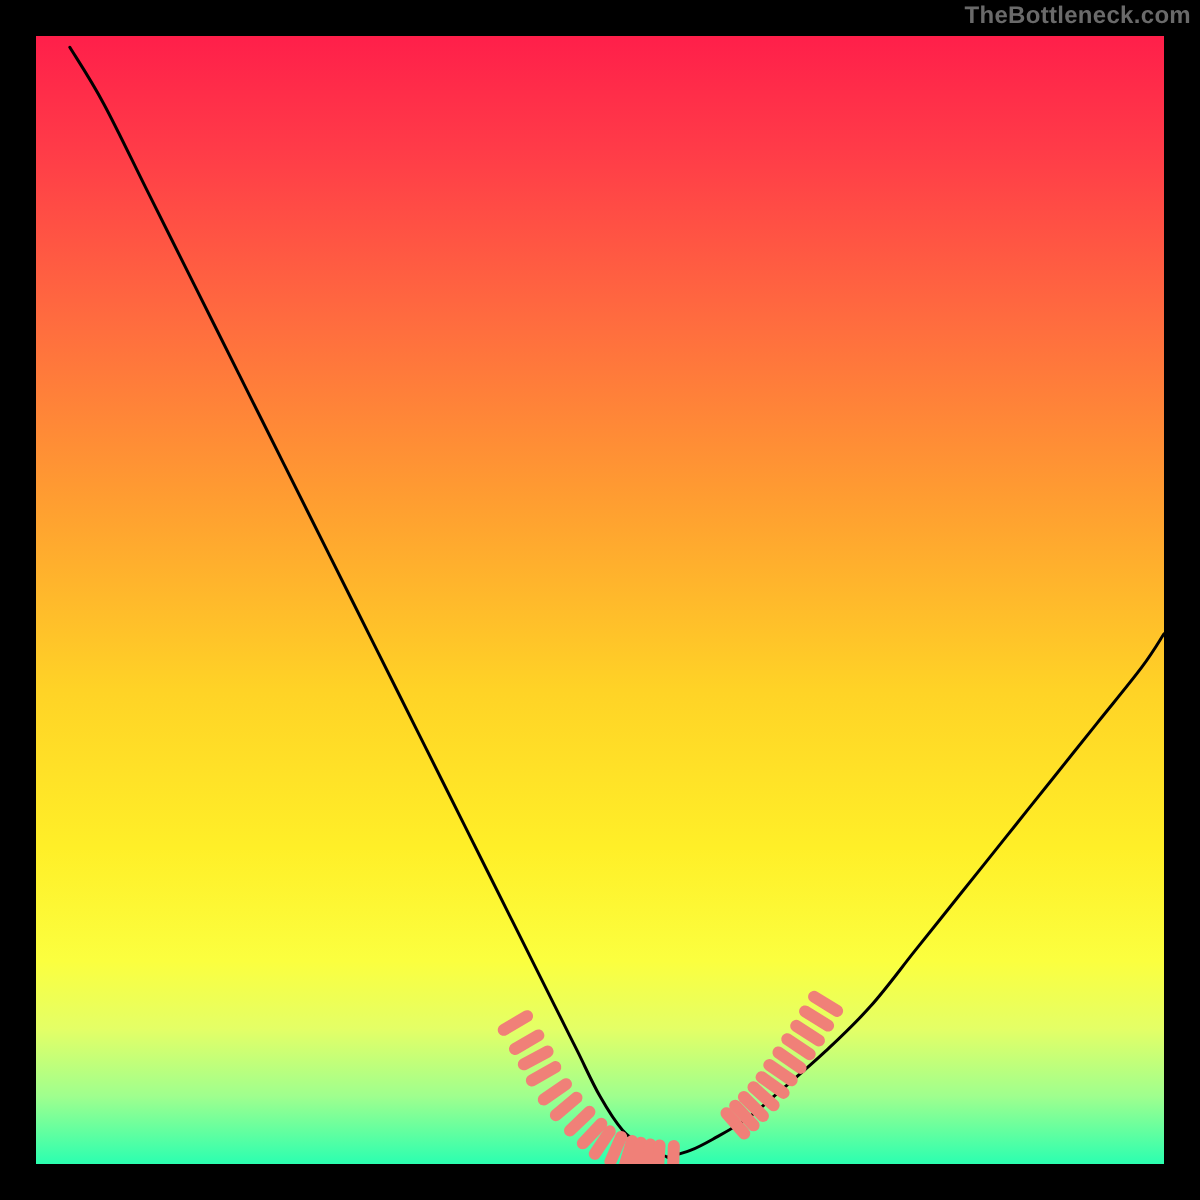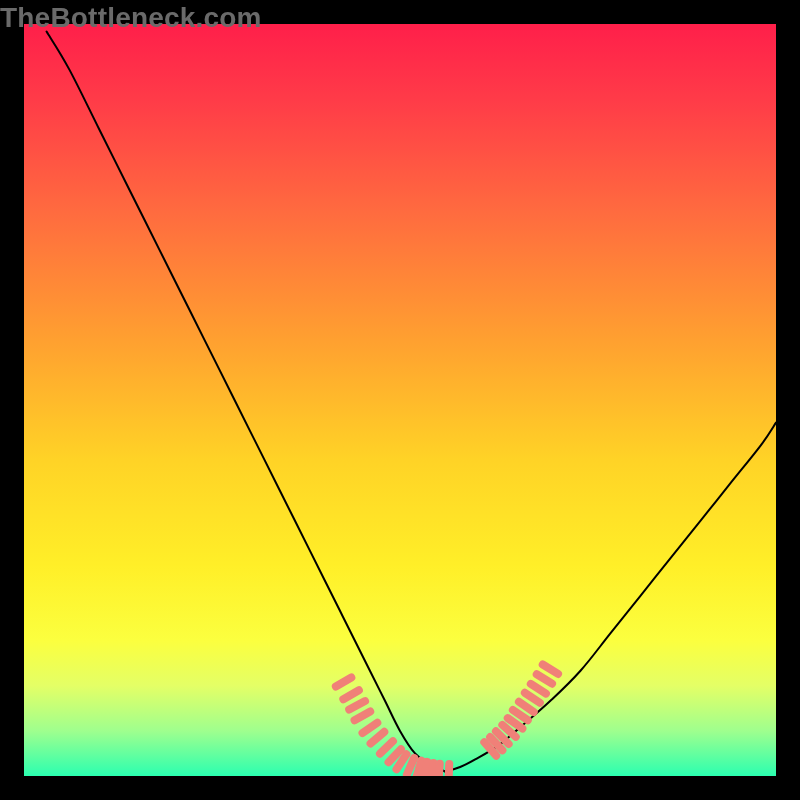--- a/index.html
+++ b/index.html
@@ -18,23 +18,23 @@
       #ffd326 58%,
       #ffef28 72%,
       #fbff3f 82%,
       #e4ff66 88%,
       #9fff8e 94%,
       #2bffb0 100%);
   }
   .watermark {
     position: absolute;
     left: 0; right: 6px; top: 2px;
-    text-align: left;
+    text-align: right;
     font-family: Arial, Helvetica, sans-serif;
-    font-size: 28px;
+    font-size: 16px;
     font-weight: 600;
     color: #6a6a6a;
     letter-spacing: 0.2px;
     z-index: 10;
     user-select: none;
   }
   svg.plot {
     position: absolute;
     left: 24px;
     top: 24px;

